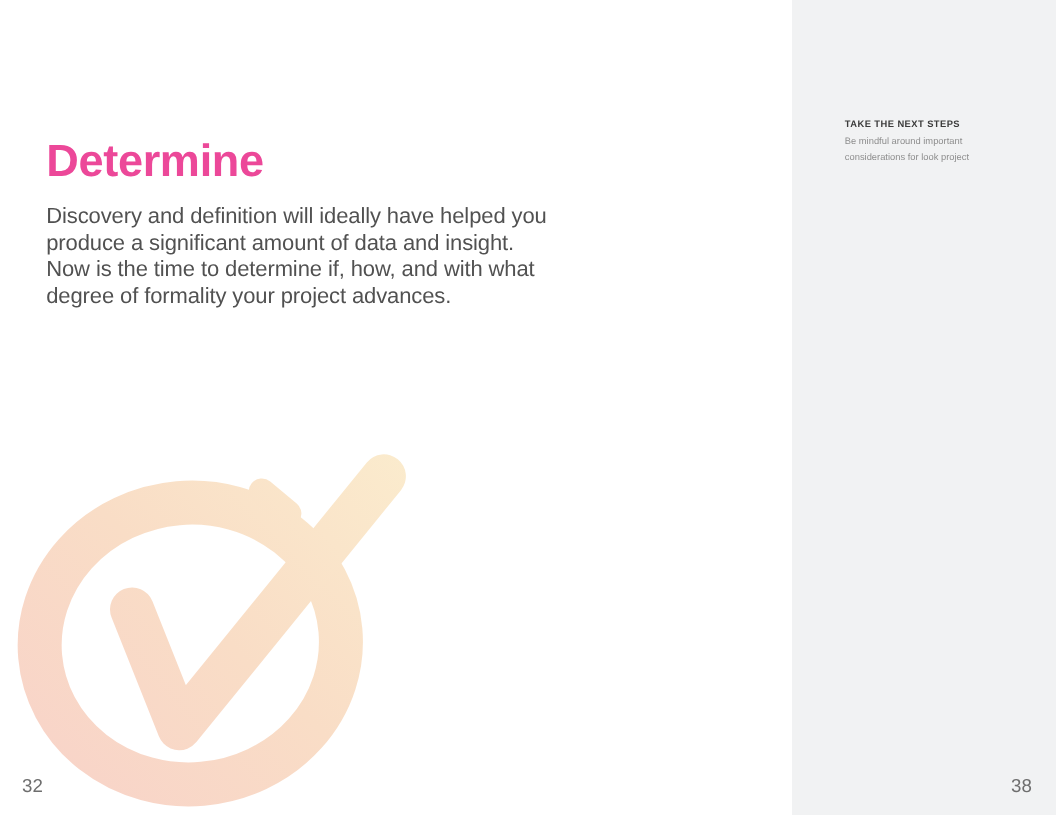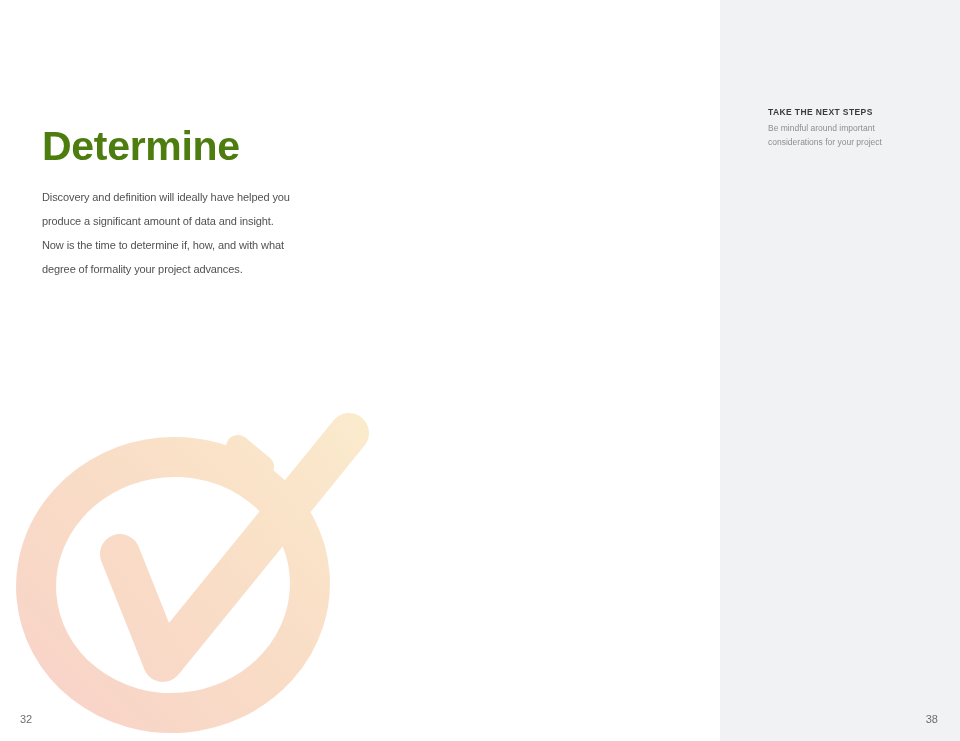--- a/index.html
+++ b/index.html
@@ -27,41 +27,41 @@
     left: 42px;
     top: 122px;
     width: 470px;
   }
   .page-title {
     margin: 0 0 14px 0;
     font-size: 41px;
     line-height: 1.2;
     font-weight: 700;
     letter-spacing: -0.3px;
-    color: #4d7c0f;
+    color: #ec4899;
   }
   .body-para {
     margin: 0 0 12px 0;
-    font-size: 11px;
+    font-size: 20px;
     line-height: 24px;
     letter-spacing: -0.1px;
     color: #515151;
     white-space: pre-line;
   }
   .graphic-wrap {
     position: absolute;
     left: 0;
     top: 405px;
     width: 400px;
     height: 336px;
   }
   .pagenum {
     position: absolute;
     bottom: 16px;
-    font-size: 11px;
+    font-size: 17px;
     color: #6e6e6e;
   }
   .pagenum-left { left: 20px; }
   .pagenum-right { right: 22px; }
   
   .page-right {
     position: absolute;
     left: 720px; top: 0;
     width: 240px; height: 741px;
     background: #f1f2f3;
@@ -119,18 +119,18 @@
       </svg>
     </div>
 
     <div class="pagenum pagenum-left">32</div>
   </section>
 
   <aside class="page-right">
     <div class="side-block">
       <p class="side-heading">TAKE THE NEXT STEPS</p>
       <p class="side-subtext">Be mindful around important
-considerations for your project</p>
+considerations for look project</p>
     </div>
     <div class="pagenum pagenum-right">38</div>
   </aside>
 
 </div>
 
 </body></html>

